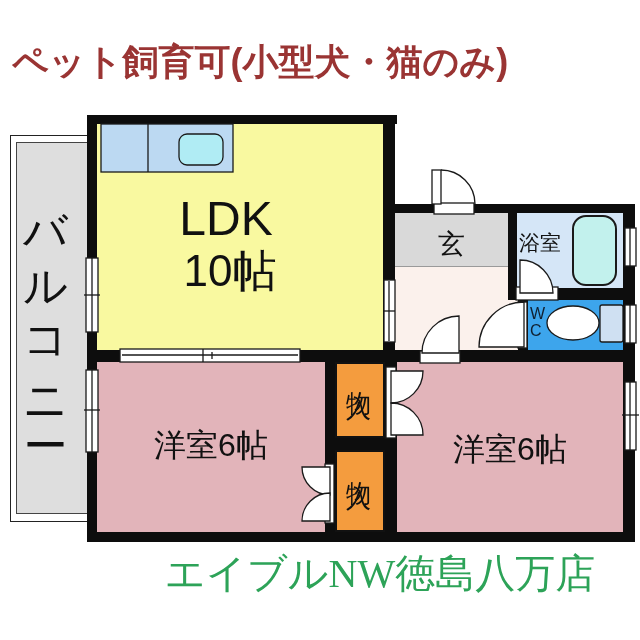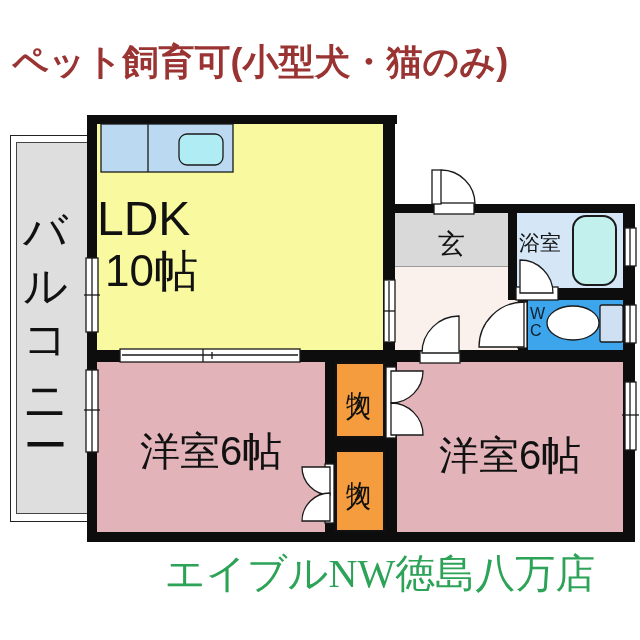--- a/index.html
+++ b/index.html
@@ -38,24 +38,24 @@
   .w-ldk-right{left:383px;top:115px;width:12px;height:237px;}
   .w-mid{left:87px;top:350px;width:548px;height:12px;}
   .w-sto-left{left:325px;top:362px;width:10px;height:170px;}
   .w-sto-right{left:385px;top:362px;width:12px;height:170px;}
   .w-sto-div{left:325px;top:438px;width:72px;height:12px;}
   .w-bath-left{left:508px;top:213px;width:9px;height:87px;}
   .w-bath-bot{left:508px;top:288px;width:127px;height:12px;}
   .w-wc-left{left:518px;top:300px;width:10px;height:52px;}
   
   .lbl{color:#111;}
-  .ldk-label{left:97px;top:192px;width:258px;text-align:left;line-height:1.12;}
+  .ldk-label{left:97px;top:192px;width:258px;text-align:center;line-height:1.12;}
   .ldk-name{font-size:48px;}
   .ldk-size{font-size:44px;margin-left:8px;}
-  .rlbl{font-size:40px;text-align:center;}
+  .rlbl{font-size:32px;text-align:center;}
   .room-left-label{left:97px;top:424px;width:228px;}
   .room-right-label{left:397px;top:428px;width:226px;}
   .vtxt{writing-mode:vertical-rl;text-orientation:mixed;line-height:1;}
   .sto-label{font-size:25px;letter-spacing:3px;}
   .sto-up-label{left:346px;top:372px;}
   .sto-dn-label{left:346px;top:462px;}
   .genkan-label{left:395px;top:226px;width:113px;text-align:center;font-size:27px;}
   .bath-label{left:512px;top:229px;width:56px;text-align:center;font-size:21px;}
   .wc-label{left:530px;top:305px;font-size:16px;line-height:17px;color:#102030;}
   .overlay{left:0;top:0;width:640px;height:640px;pointer-events:none;}

